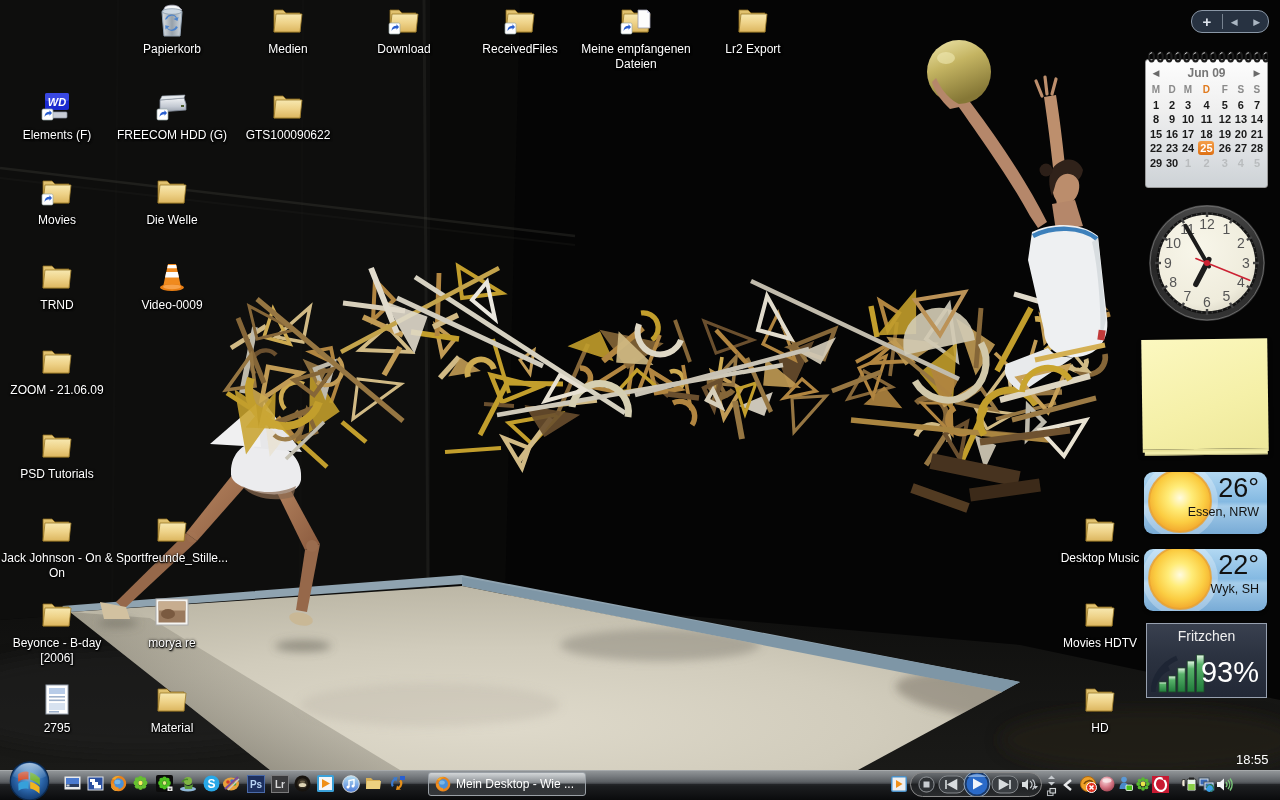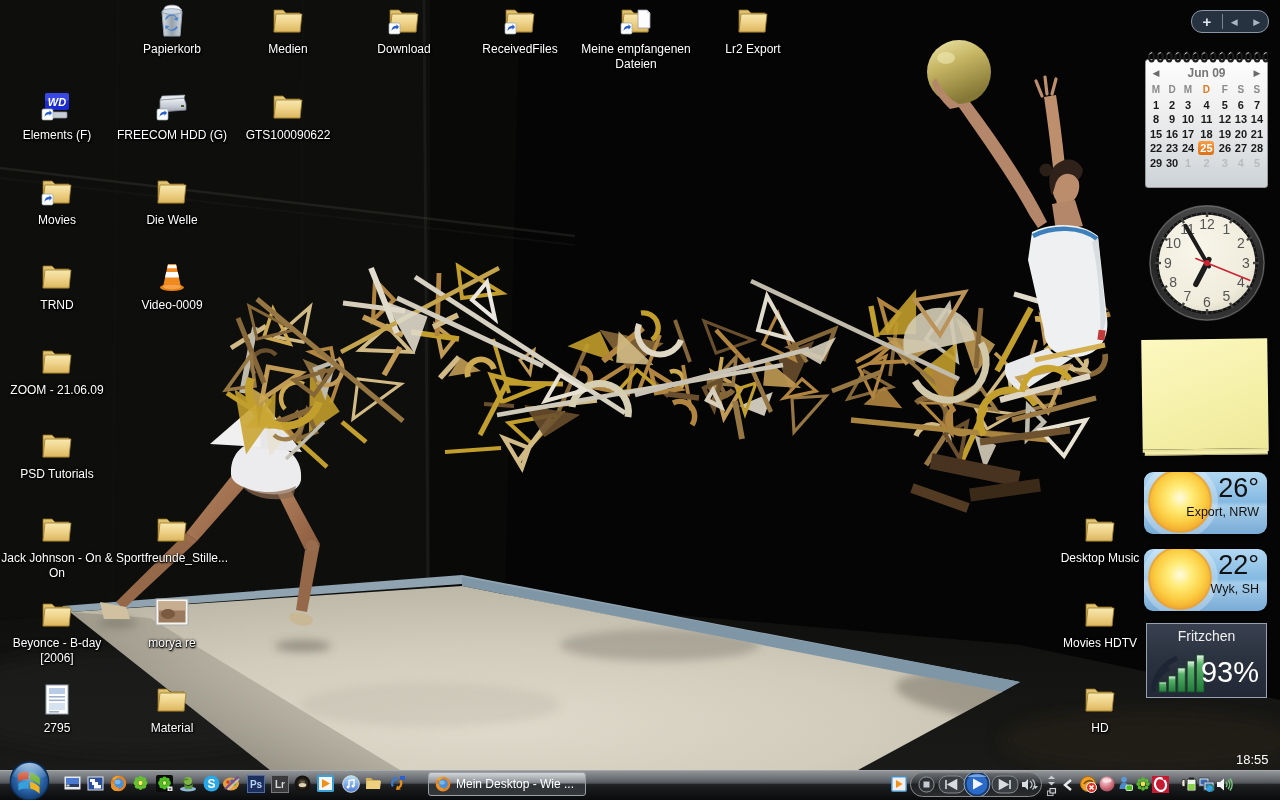--- a/index.html
+++ b/index.html
@@ -959,21 +959,21 @@
             <stop offset="35%" stop-color="#ffec78"></stop>
 <stop offset="72%" stop-color="#fbcd42"></stop>
             <stop offset="100%" stop-color="#f2a82e"></stop>
           </radialGradient>
         </defs>
 <circle cx="36" cy="29" r="38" fill="#ffffff" opacity="0.28"></circle>
 <circle cx="36" cy="29" r="31" fill="url(#sun472)"></circle>
 <circle cx="36" cy="29" r="31" fill="none" stroke="#e8a030" stroke-width="2" opacity="0.8"></circle>
 </svg>
 <div style="position:absolute;right:8px;top:1px;font-size:27px;color:#111;">26°</div>
-<div style="position:absolute;right:8px;top:33px;font-size:12.5px;color:#111;">Export, NRW</div>
+<div style="position:absolute;right:8px;top:33px;font-size:12.5px;color:#111;">Essen, NRW</div>
 </div>
 <div class="gdg" style="left:1144px;top:549px;width:123px;height:62px;border-radius:9px;overflow:hidden;
 background:linear-gradient(180deg,#b2d8f2 0%,#84b9e2 48%,#a6cdea 55%,#78abd6 100%);box-shadow:0 2px 3px rgba(0,0,0,0.7);">
 <svg width="123" height="62" style="position:absolute;left:0;top:0">
 <defs>
           <radialGradient id="sun549" cx="50%" cy="45%" r="55%">
 <stop offset="0" stop-color="#fffbe0"></stop>
             <stop offset="35%" stop-color="#ffec78"></stop>
 <stop offset="72%" stop-color="#fbcd42"></stop>
             <stop offset="100%" stop-color="#f2a82e"></stop>

